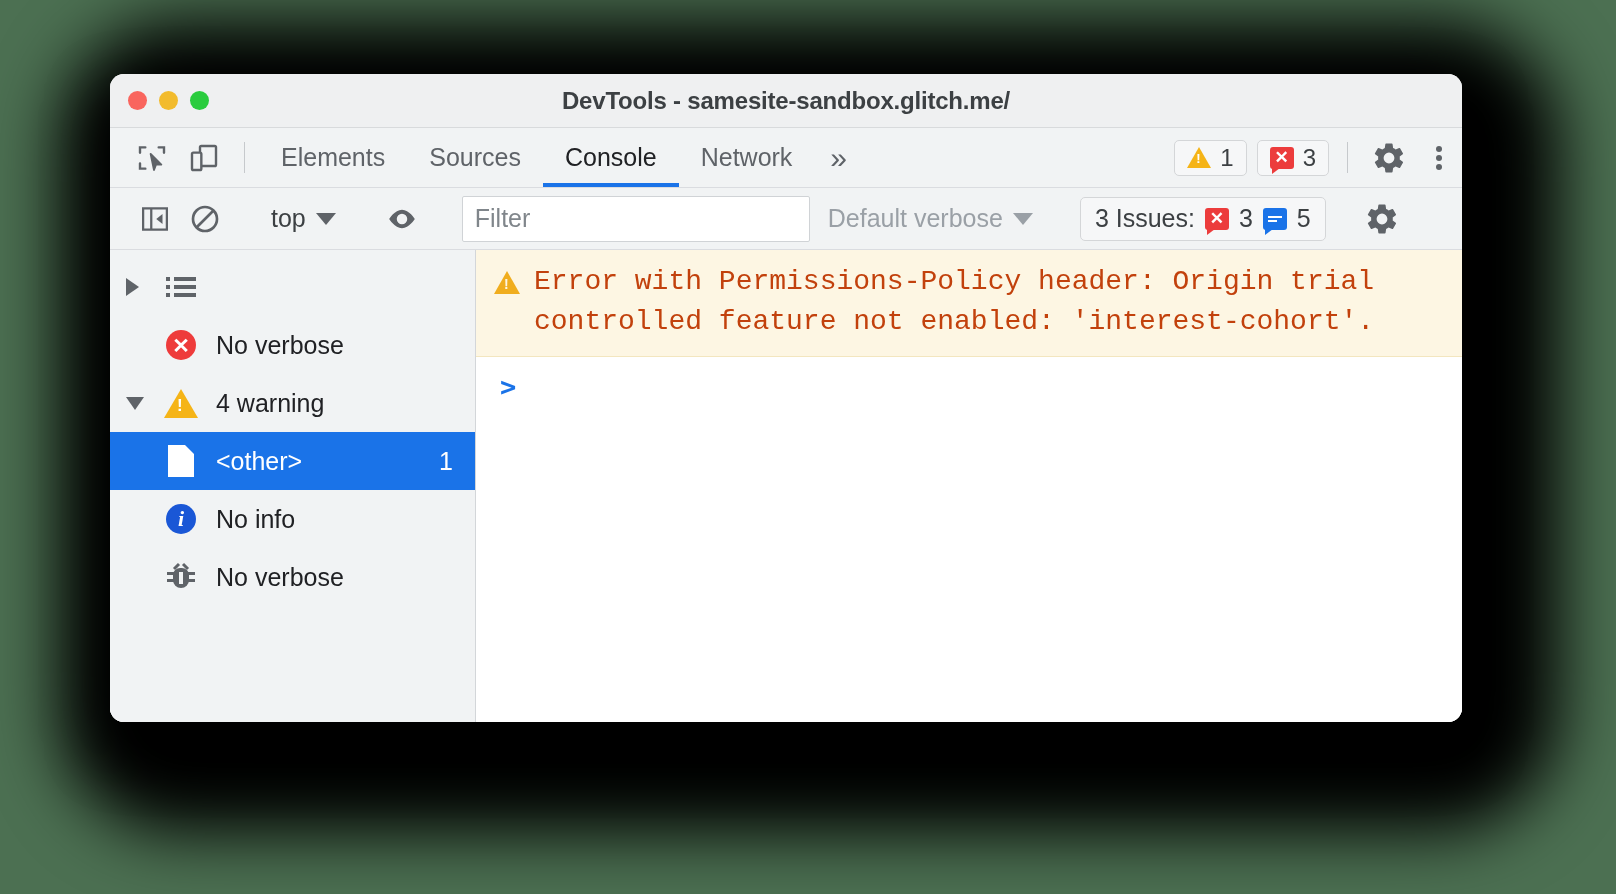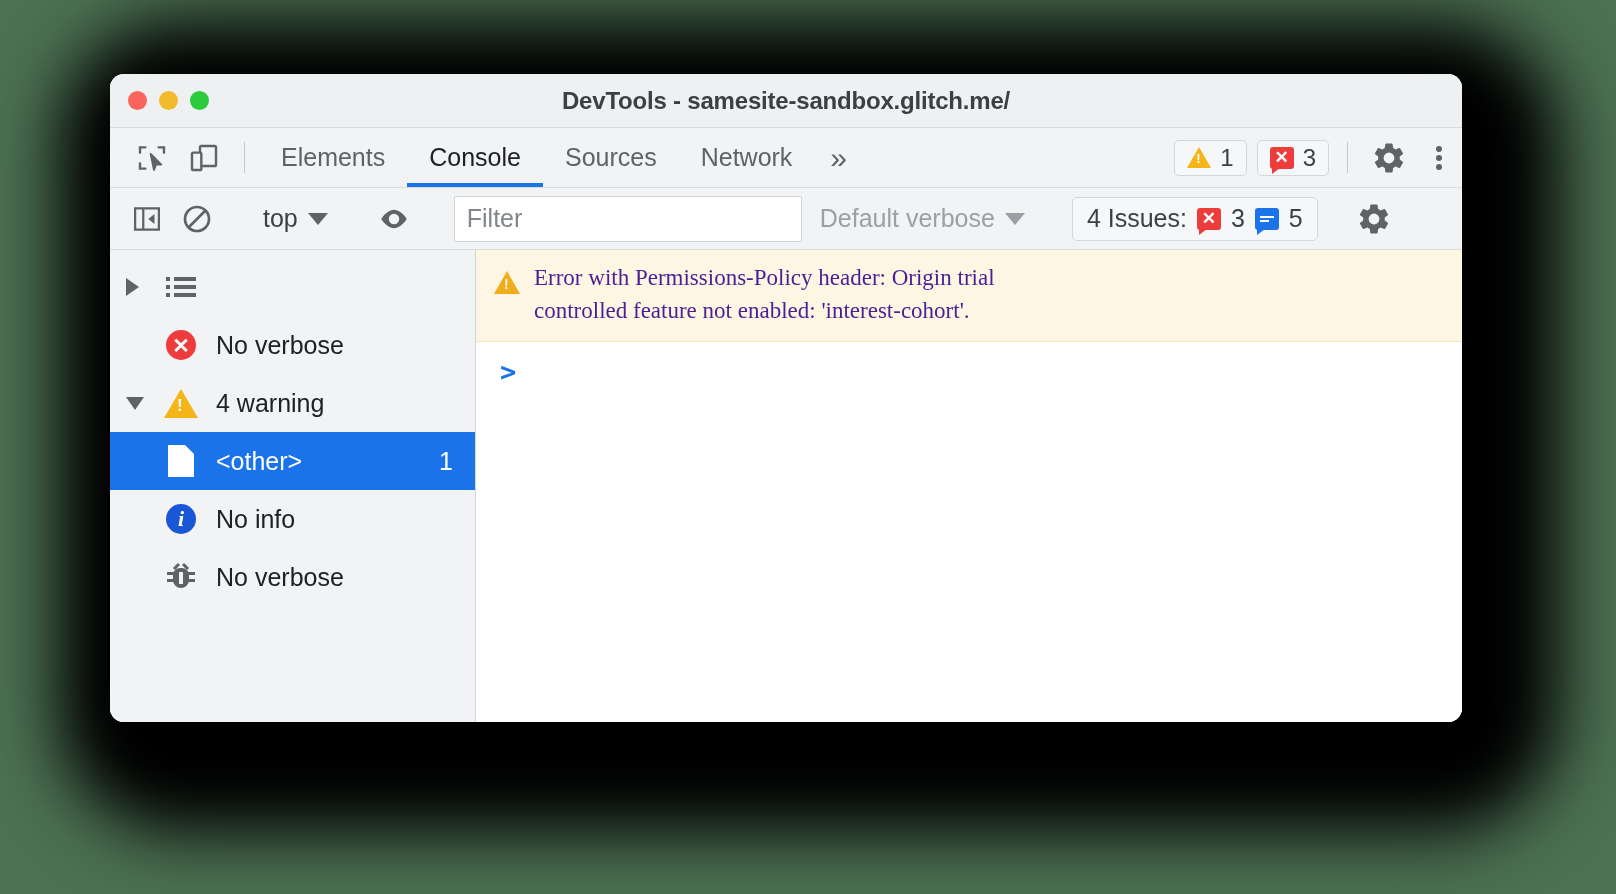--- a/index.html
+++ b/index.html
@@ -158,21 +158,21 @@
     margin: 3px auto;
   }
 
   
   .consolebar {
     height: 62px;
     background: #f1f3f4;
     border-bottom: 1px solid #dadce0;
     display: flex;
     align-items: center;
-    padding: 0 12px;
+    padding: 0 20px;
     box-sizing: border-box;
     gap: 0;
   }
   .cb-icon {
     width: 50px;
     display: flex; align-items: center; justify-content: center;
     color: #5f6368;
   }
   .context-select {
     display: flex; align-items: center; gap: 10px;
@@ -411,24 +411,24 @@
   }
   .warn-banner .tri::after {
     content: "!";
     position: absolute;
     left: -3px; top: 6px;
     font-size: 14px; font-weight: bold;
     color: #fdf6e3;
     line-height: 1;
   }
   .warn-text {
-    font-family: Liberation Serif, serif;
-    font-size: 23px;
+    font-family: Liberation Mono, monospace;
+    font-size: 28px;
     line-height: 1.42;
-    color: #4c1d95;
+    color: #c2410c;
     letter-spacing: 0px;
     white-space: pre-wrap;
   }
   .prompt-row {
     display: flex;
     align-items: flex-start;
     padding: 16px 0 0 24px;
   }
   .prompt-caret {
     color: #1a73e8;
@@ -467,25 +467,25 @@
           <rect x="9" y="3" width="12" height="15" rx="1"></rect>
           <rect x="3" y="8" width="7" height="13" rx="1" fill="#f1f3f4"></rect>
         </svg>
       </div>
       <div class="vsep"></div>
 
       <div class="tabs">
         <div class="tab">
           <span>Elements</span>
         </div>
+        <div class="tab">
+          <span>Sources</span>
+        </div>
         <div class="tab active">
           <span>Console</span>
-        </div>
-        <div class="tab">
-          <span>Sources</span>
         </div>
         <div class="tab">
           <span>Network</span>
         </div>
         <div class="tab more">
           <span>»</span>
         </div>
       </div>
 
       <div class="spacer"></div>
@@ -542,21 +542,21 @@
         </svg>
       </div>
       <div class="vsep"></div>
       <input class="filter-input" type="text" placeholder="Filter" style="">
       <div class="levels">
         <span>Default verbose</span>
         <span class="caret"></span>
       </div>
       <div class="vsep"></div>
       <div class="issues-chip">
-        <span>4 Issues:</span>
+        <span>3 Issues:</span>
         <span class="err-bubble">✕</span>
         <span>3</span>
         <span class="info-bubble">
           <span class="bubble-lines">
               <span></span>
               <span></span>
             </span>
         </span>
         <span>5</span>
       </div>

